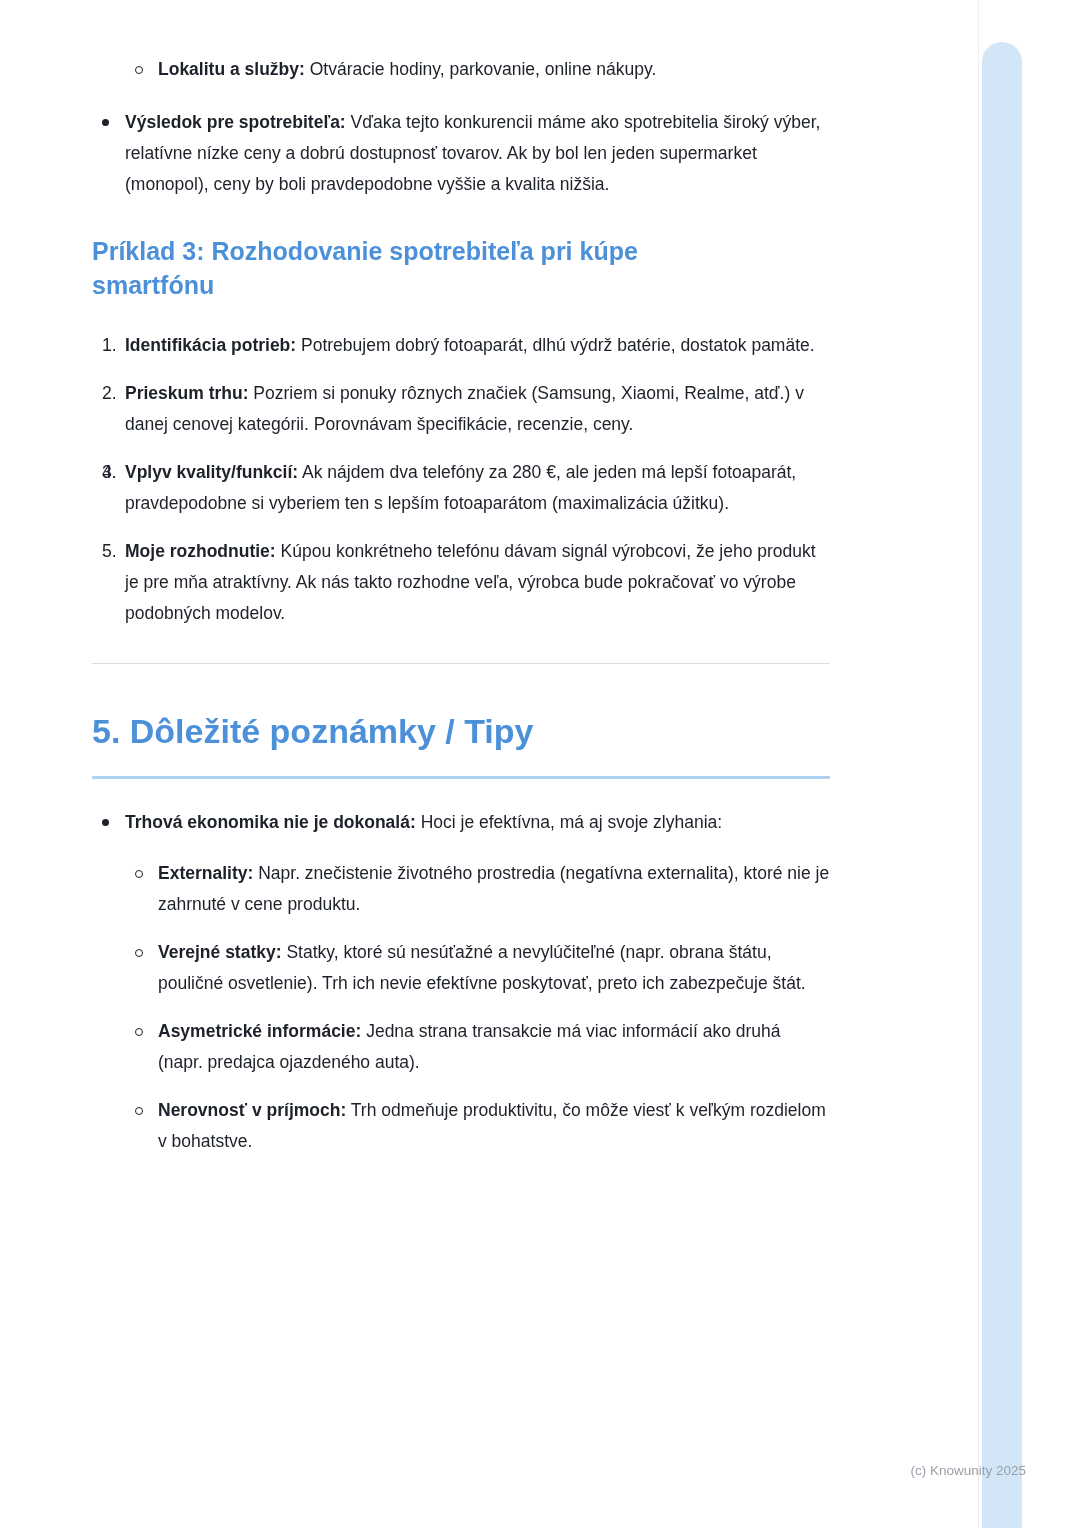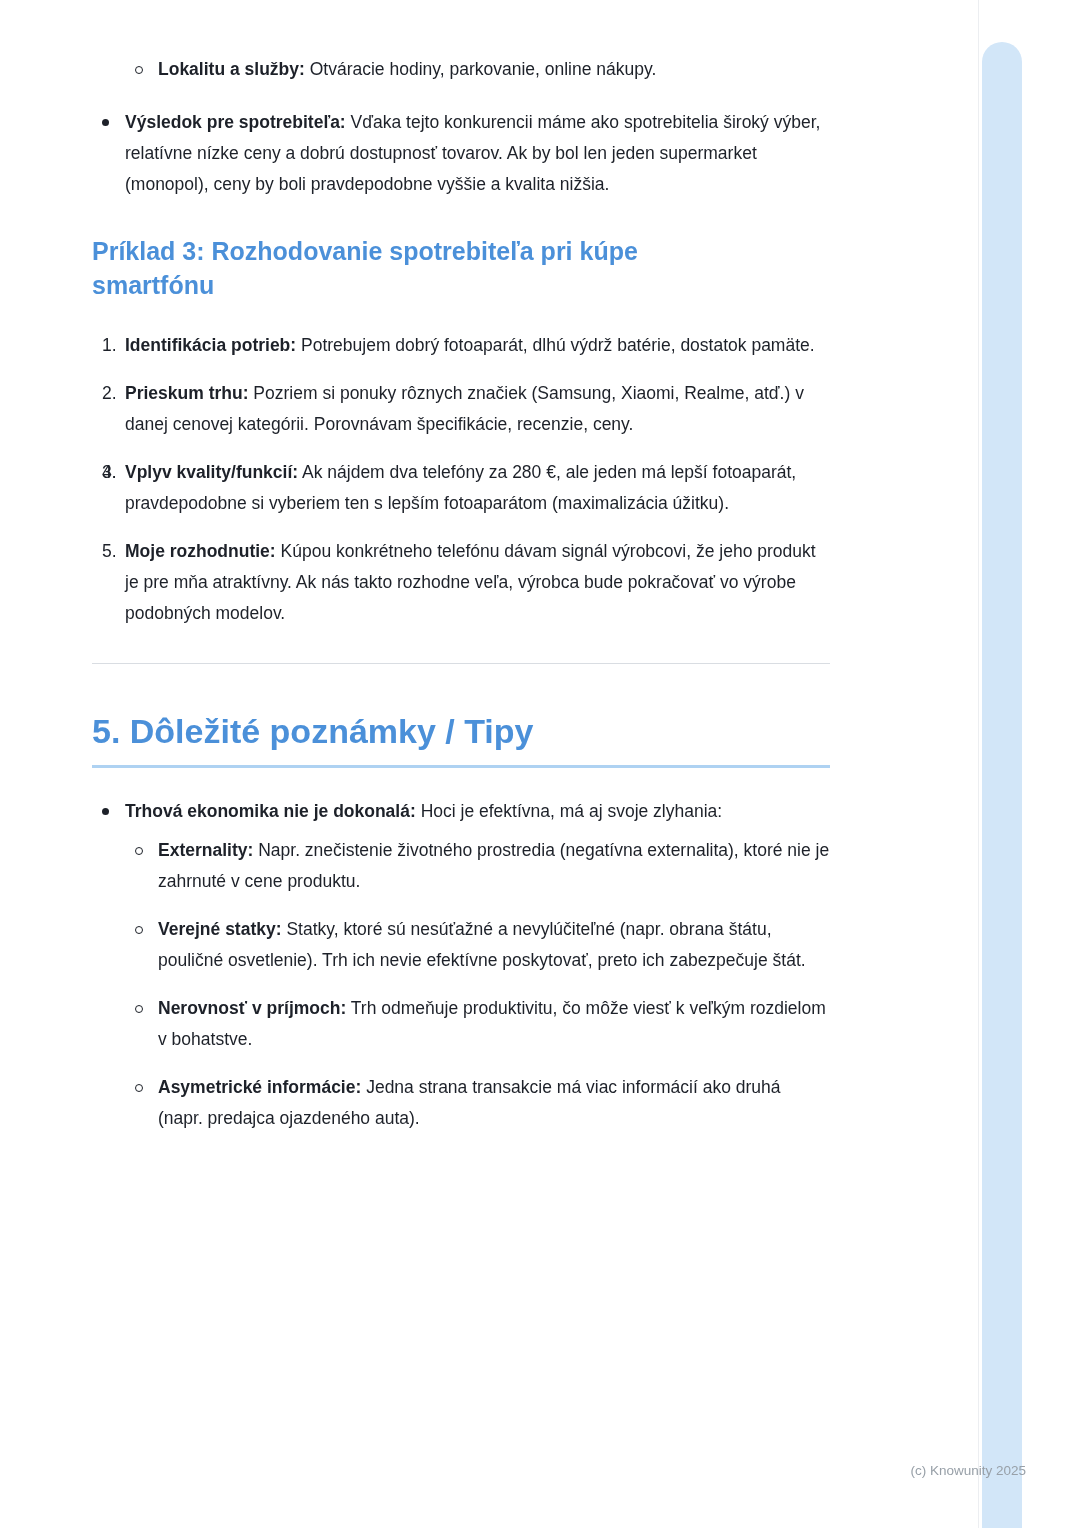--- a/index.html
+++ b/index.html
@@ -88,25 +88,25 @@
     border: none;
     border-top: 1px solid #d9dde2;
     margin: 34px 0 0 0;
   }
 
   h2.tips-heading {
     font-size: 34px; line-height: 42px;
     font-weight: 700;
     color: var(--heading-blue, #4b90d9);
     margin: 46px 0 28px 0;
-    padding-bottom: 13px;
+    padding-bottom: 24px;
     border-bottom: 3px solid var(--underline-blue, #aed2f2);
   }
 
-  .tips { margin-bottom: 8px; }
+  .tips { margin-bottom: 20px; }
   .tips-subs .li { margin-bottom: 17px; }
 
   .footer {
     position: absolute; top: 1462px; right: 54px;
     font-size: 13.5px; line-height: 18px;
     color: var(--footer-gray, #98a0a8);
     z-index: 3;
   }
 </style>
 </head>
@@ -168,23 +168,23 @@
     <li class="li li-sub">
       <span class="circle-icon"></span>
       <span class="li-body"><b class="lbl">Externality:</b><span> Napr. znečistenie životného prostredia (negatívna externalita), ktoré nie je zahrnuté v cene produktu.</span></span>
     </li>
     <li class="li li-sub">
       <span class="circle-icon"></span>
       <span class="li-body"><b class="lbl">Verejné statky:</b><span> Statky, ktoré sú nesúťažné a nevylúčiteľné (napr. obrana štátu, pouličné osvetlenie). Trh ich nevie efektívne poskytovať, preto ich zabezpečuje štát.</span></span>
     </li>
     <li class="li li-sub">
       <span class="circle-icon"></span>
-      <span class="li-body"><b class="lbl">Nerovnosť v príjmoch:</b><span> Trh odmeňuje produktivitu, čo môže viesť k veľkým rozdielom v bohatstve.</span></span>
+      <span class="li-body"><b class="lbl">Asymetrické informácie:</b><span> Jedna strana transakcie má viac informácií ako druhá (napr. predajca ojazdeného auta).</span></span>
     </li>
     <li class="li li-sub">
       <span class="circle-icon"></span>
-      <span class="li-body"><b class="lbl">Asymetrické informácie:</b><span> Jedna strana transakcie má viac informácií ako druhá (napr. predajca ojazdeného auta).</span></span>
+      <span class="li-body"><b class="lbl">Nerovnosť v príjmoch:</b><span> Trh odmeňuje produktivitu, čo môže viesť k veľkým rozdielom v bohatstve.</span></span>
     </li>
   </ul>
 
 </div>
 
 <div class="footer">(c) Knowunity 2025</div>
 
 </body></html>

